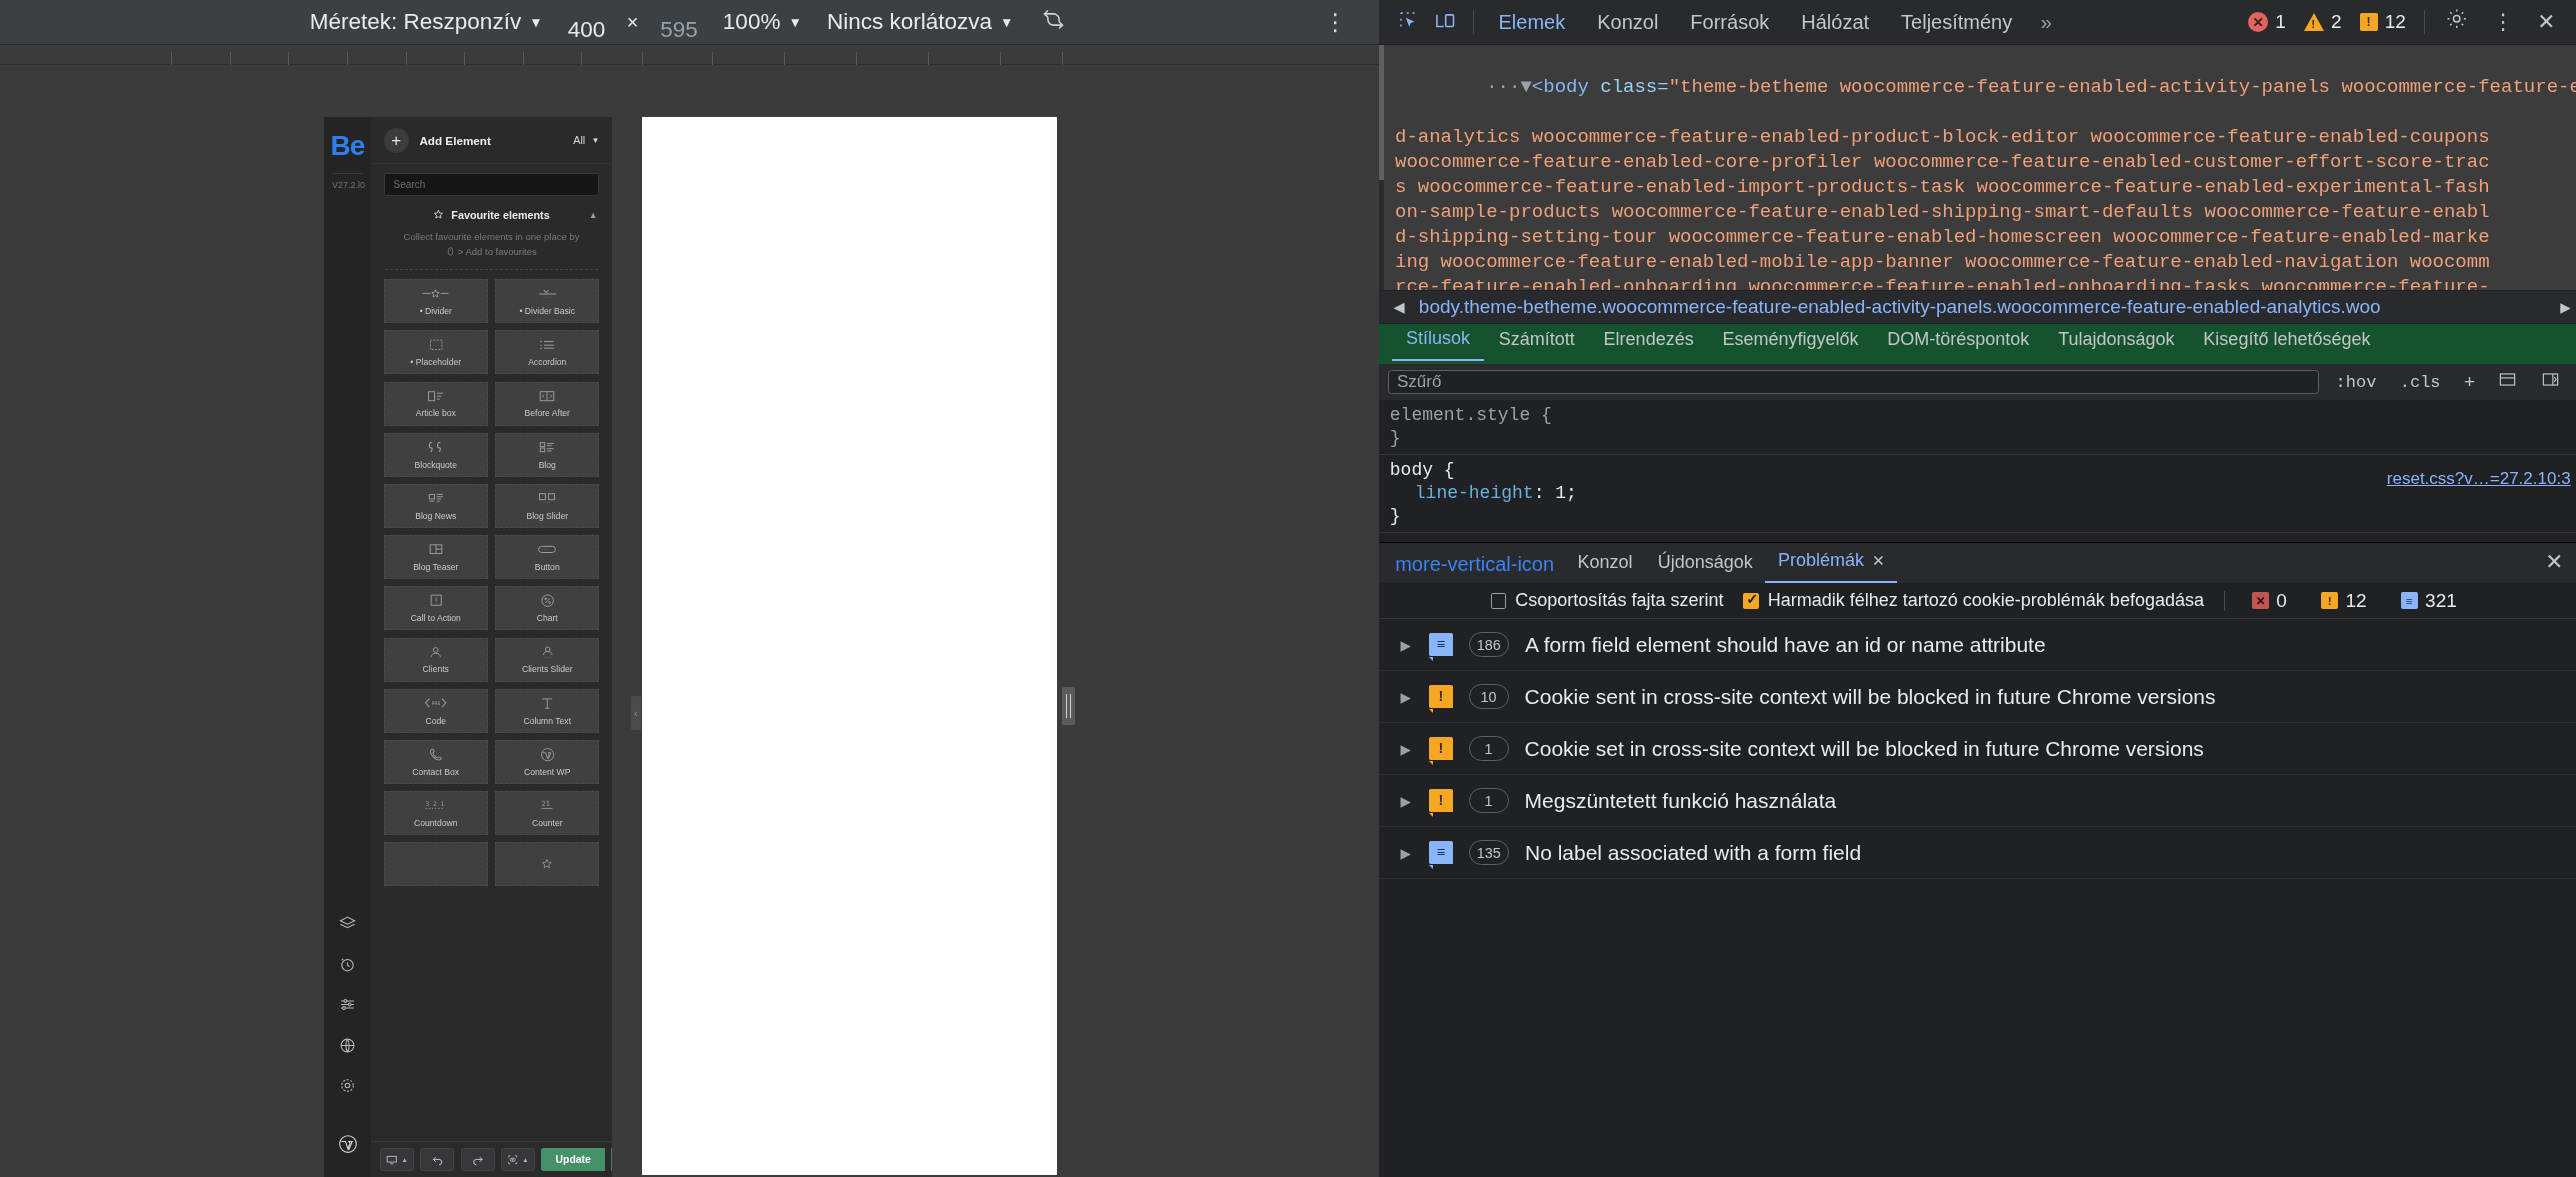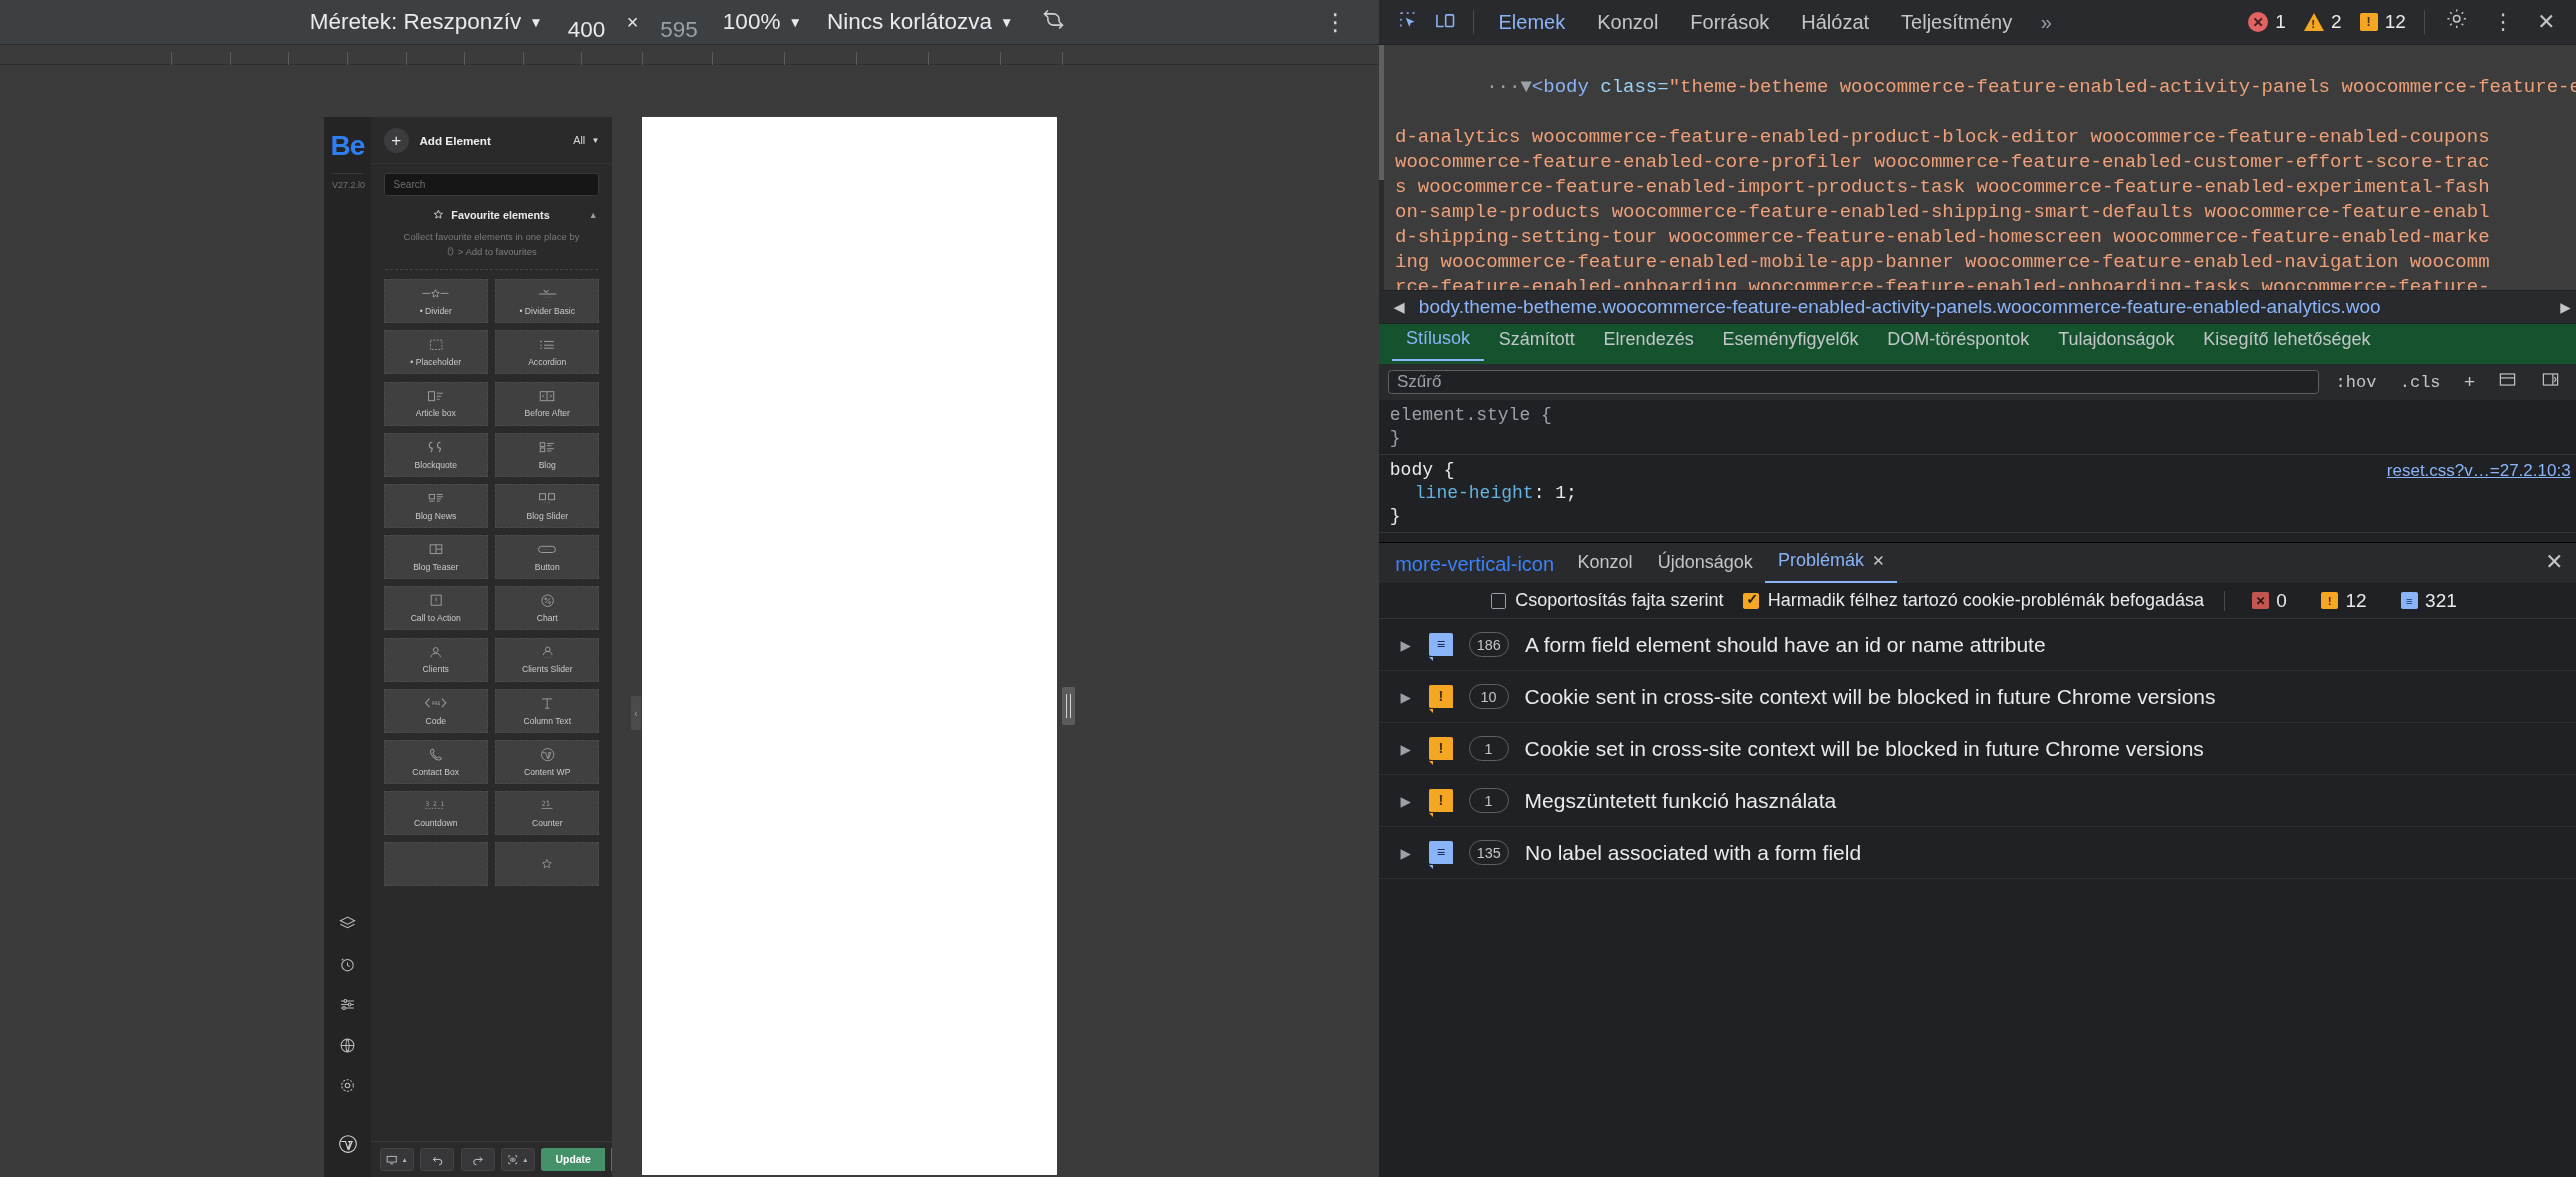--- a/index.html
+++ b/index.html
@@ -170,21 +170,21 @@
   }
   .f-btn { color: #c3c5c8; font-family: "Liberation Mono", monospace; font-size: 17px; padding: 0 7.2px; }
   .f-ico { color: #c3c5c8; font-size: 19px; padding: 0 7.2px; }
 
   .css-pane { background: #202124; font-family: "Liberation Mono", monospace; font-size: 18px; line-height: 23.4px; height: 142px; overflow: hidden; position: relative; }
   .css-rule { padding: 3.6px 10.8px; border-bottom: 0.9px solid #35363a; position: relative; }
   .sel-dim { color: #9aa0a6; }
   .sel { color: #e8eaed; }
   .prop { color: #66b2dd; padding-left: 25px; }
   .val { color: #e8eaed; }
-  .src-link { position: absolute; right: 5.4px; top: 4px; color: #8ab4f8; text-decoration: underline; font-family: "Liberation Sans", sans-serif; font-size: 17px; white-space: nowrap; }
+  .src-link { position: absolute; right: 5.4px; top: 12px; color: #8ab4f8; text-decoration: underline; font-family: "Liberation Sans", sans-serif; font-size: 17px; white-space: nowrap; }
 
   
   .drawer { flex: 1; display: flex; flex-direction: column; background: #202124; border-top: 0.9px solid #000; min-height: 0; }
   .drawer-tabs { height: 40px; background: #292a2d; display: flex; align-items: flex-end; padding-left: 9px; position: relative; }
   .dw-kebab { color: #3b82f6; font-size: 20px; padding: 0 10.8px 9px 7.2px; line-height: 1; }
   .dw-tab { color: #c3c5c8; font-size: 18px; padding: 0 12.6px 10px 12.6px; }
   .dw-tab.active { color: #8ab4f8; border-bottom: 2.7px solid #8ab4f8; display: flex; align-items: center; gap: 8px; }
   .dw-tab .x { font-size: 15.3px; color: #c3c5c8; }
   .dw-close { position: absolute; right: 12.6px; bottom: 8px; color: #c3c5c8; font-size: 21.6px; }
 

